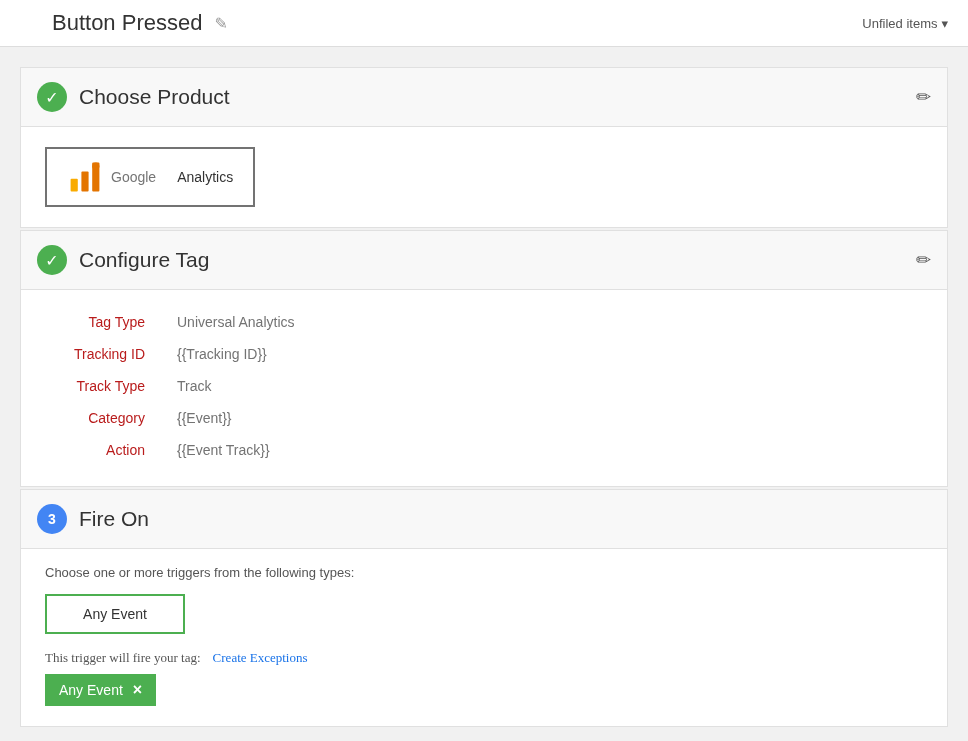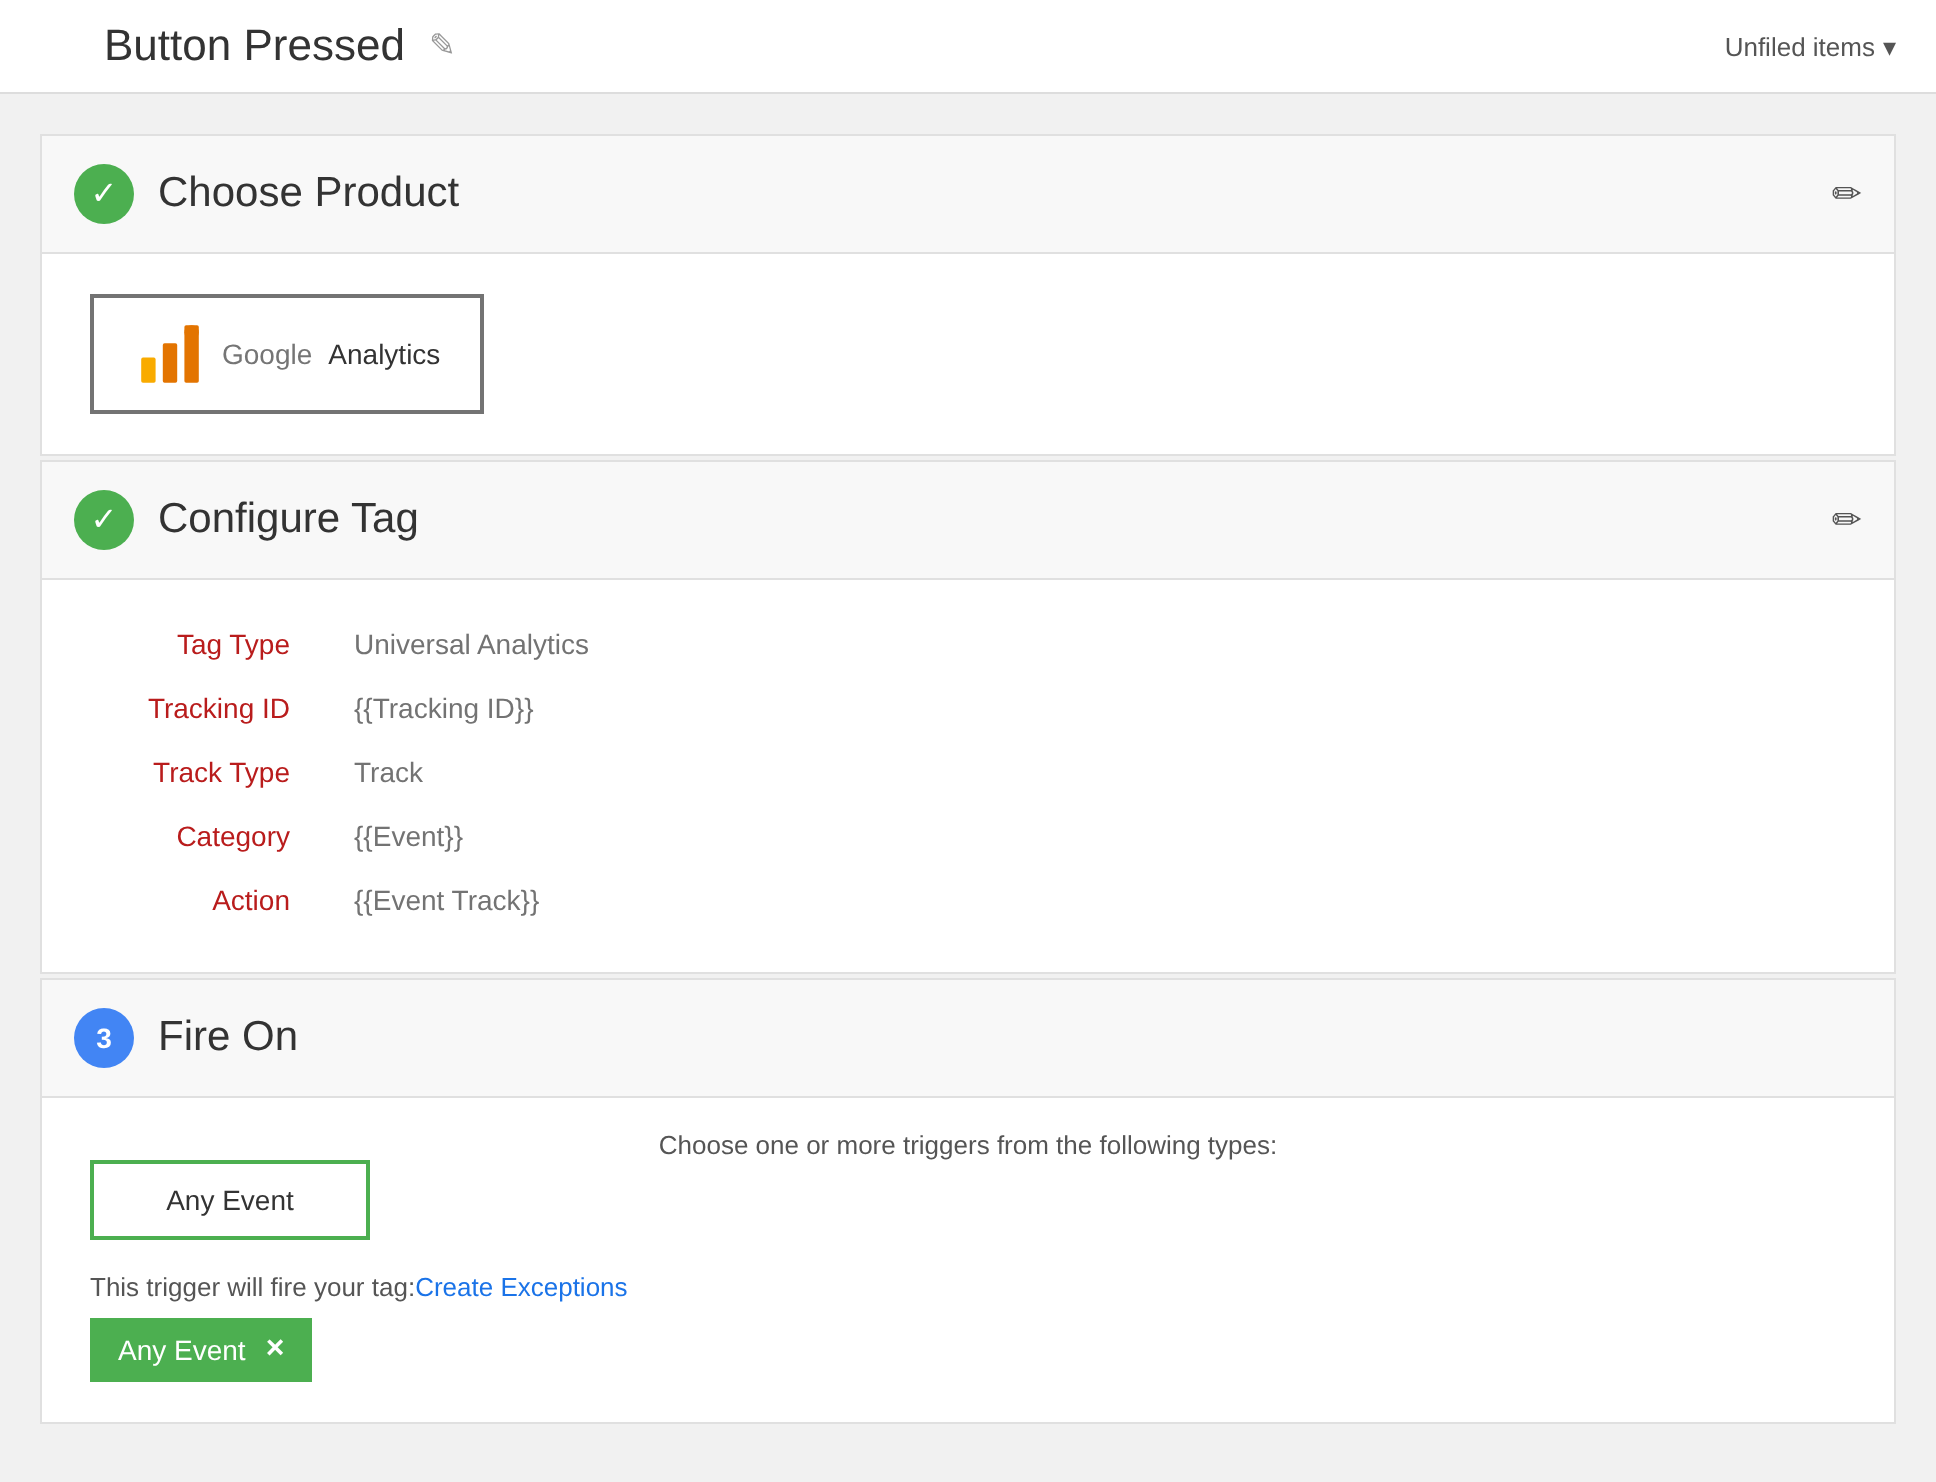--- a/index.html
+++ b/index.html
@@ -133,20 +133,21 @@
 
     .ga-text-google {
       font-size: 14px;
       color: #757575;
     }
 
     .ga-text-analytics {
       font-size: 14px;
       color: #333;
       font-weight: 500;
+      margin-left: 13px;
     }
 
     
     .config-table {
       width: 100%;
       border-collapse: collapse;
     }
 
     .config-table tr td {
       padding: 8px 12px;
@@ -163,21 +164,21 @@
     }
 
     .config-table tr td:last-child {
       color: #737373;
     }
 
     
     .fire-on-desc {
       font-size: 13px;
       color: #555;
-      text-align: center;
+      margin-bottom: 14px;
     }
 
     .trigger-buttons {
       display: flex;
       gap: 8px;
       margin-bottom: 16px;
     }
 
     .trigger-btn {
       padding: 10px 30px;
@@ -191,22 +192,24 @@
     }
 
     .trigger-btn.active {
       border-color: #4CAF50;
       color: #333;
     }
 
     .trigger-fire-row {
       display: flex;
       align-items: center;
+      gap: 12px;
       font-size: 13px;
       color: #555;
+      font-family: Liberation Serif, serif;
     }
 
     .create-exceptions-link {
       color: #1a73e8;
       text-decoration: none;
       font-size: 13px;
     }
 
     .trigger-tag {
       display: inline-flex;

